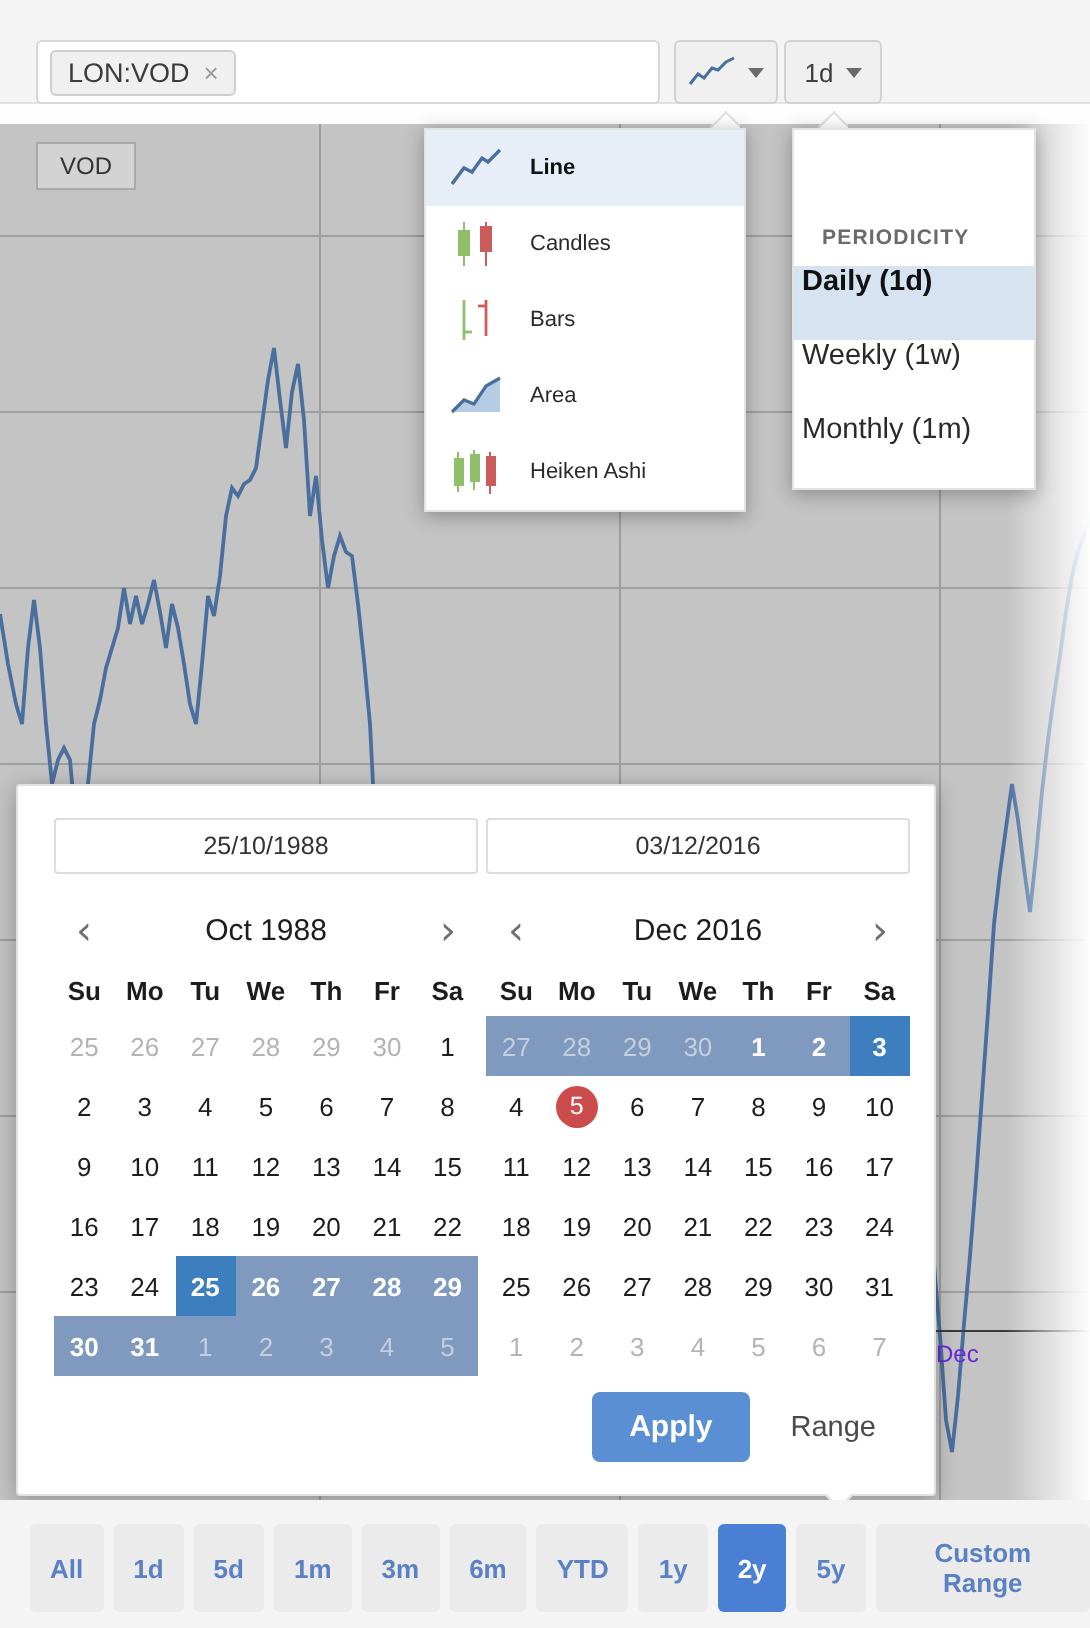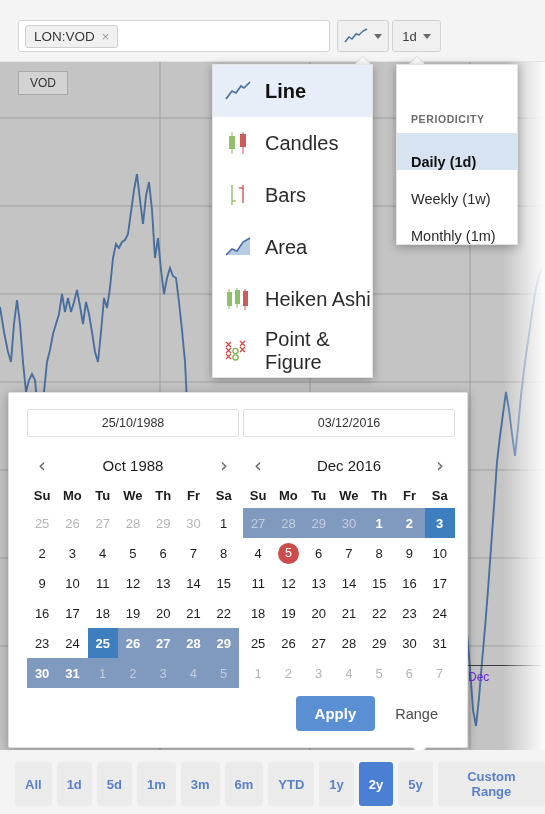--- a/index.html
+++ b/index.html
@@ -6,21 +6,21 @@
   body{
     width:545px;height:814px;position:relative;overflow:hidden;
     background:#ffffff;
     font-family:"Liberation Sans","DejaVu Sans",sans-serif;
     -webkit-font-smoothing:antialiased;
   }
   .root{position:absolute;inset:0;background:#fdfdfd;}
 
   
   .toolbar{
-    position:absolute;left:0;top:0;width:545px;height:62px;
+    position:absolute;left:0;top:0;width:545px;height:52px;
     background:#f4f4f4;border-bottom:1px solid #e2e2e2;
     box-sizing:border-box;
   }
   .symbol-field{
     position:absolute;left:18px;top:20px;width:312px;height:32px;
     background:#fff;border:1px solid #d6d6d6;border-radius:3px;
     box-sizing:border-box;
   }
   .symbol-tag{
     position:absolute;left:6px;top:4px;height:23px;
@@ -74,33 +74,33 @@
     position:absolute;width:15px;height:9px;overflow:hidden;
   }
   .pop-arrow:after{
     content:"";position:absolute;left:2px;top:3px;width:11px;height:11px;
     background:#fff;border-left:1px solid #e0e0e0;border-top:1px solid #e0e0e0;
     transform:rotate(45deg);
   }
 
   #charttype-menu{left:212px;top:64px;width:161px;}
   .ct-item{
-    display:flex;align-items:center;height:52px;padding-left:11px;gap:13px;
-    font-size:20px;color:#2a2a2a;cursor:pointer;box-sizing:border-box;
+    display:flex;align-items:center;height:38px;padding-left:11px;gap:13px;
+    font-size:11px;color:#2a2a2a;cursor:pointer;box-sizing:border-box;
   }
   .ct-item.sel{background:#e8eef7;font-weight:bold;color:#111;}
   .ct-icon{width:28px;height:24px;flex:0 0 28px;display:block;}
 
   #period-menu{left:396px;top:64px;width:122px;}
   .pd-head{
     font-size:10.5px;letter-spacing:.6px;color:#6b6b6b;
     padding:0 0 8px 14px;font-weight:bold;margin-top:48px;
   }
   .pd-item{
-    height:37px;display:flex;align-items:flex-end;padding-left:14px;
+    height:37px;display:flex;align-items:flex-start;padding-left:4px;
     font-size:14.5px;color:#2a2a2a;cursor:pointer;box-sizing:border-box;
   }
   .pd-item.sel{background:#d7e3f0;font-weight:bold;color:#111;}
 
   
   #datepicker{
     position:absolute;left:8px;top:392px;width:460px;height:356px;
     background:#fff;border:1px solid #e0e0e0;border-radius:2px;
     box-shadow:0 2px 11px rgba(0,0,0,.28);box-sizing:border-box;
   }
@@ -265,36 +265,20 @@
         <line x1="5" y1="2" x2="5" y2="22" stroke="#8fbf6a" stroke-width="1"></line>
         <rect x="3" y="5" width="5" height="14" fill="#8fbf6a"></rect>
         <line x1="13" y1="1" x2="13" y2="21" stroke="#8fbf6a" stroke-width="1"></line>
         <rect x="11" y="3" width="5" height="14" fill="#8fbf6a"></rect>
         <line x1="21" y1="2" x2="21" y2="23" stroke="#cc5b5b" stroke-width="1"></line>
         <rect x="19" y="4" width="5" height="15" fill="#cc5b5b"></rect>
       </svg>
       <span>Heiken Ashi</span>
     </div>
 
-    <div class="ct-item">
-      <svg class="ct-icon" viewBox="0 0 28 24">
-        <g stroke="#d04848" stroke-width="1.3" fill="none">
-          <path d="M2,3 L7,8 M7,3 L2,8"></path>
-          <path d="M2,9 L7,14 M7,9 L2,14"></path>
-          <path d="M2,15 L7,20 M7,15 L2,20"></path>
-          <path d="M16,2 L21,7 M21,2 L16,7"></path>
-          <path d="M16,8 L21,13 M21,8 L16,13"></path>
-        </g>
-        <g stroke="#7ab648" stroke-width="1.3" fill="none">
-          <circle cx="11.5" cy="12" r="2.6"></circle>
-          <circle cx="11.5" cy="18.4" r="2.6"></circle>
-        </g>
-      </svg>
-      <span>Point &amp; Figure</span>
-    </div>
   </div>
 
   <div class="pop-arrow" style="left:409px;top:55px;"></div>
   <div class="popmenu" id="period-menu">
     <div class="pd-head">PERIODICITY</div>
     <div class="pd-item sel">
       <span>Daily (1d)</span>
     </div>
     <div class="pd-item">
       <span>Weekly (1w)</span>

